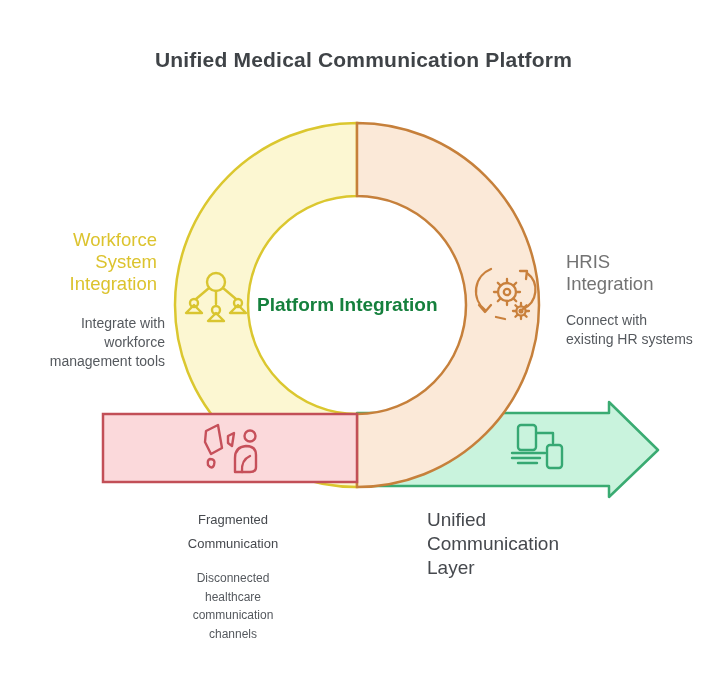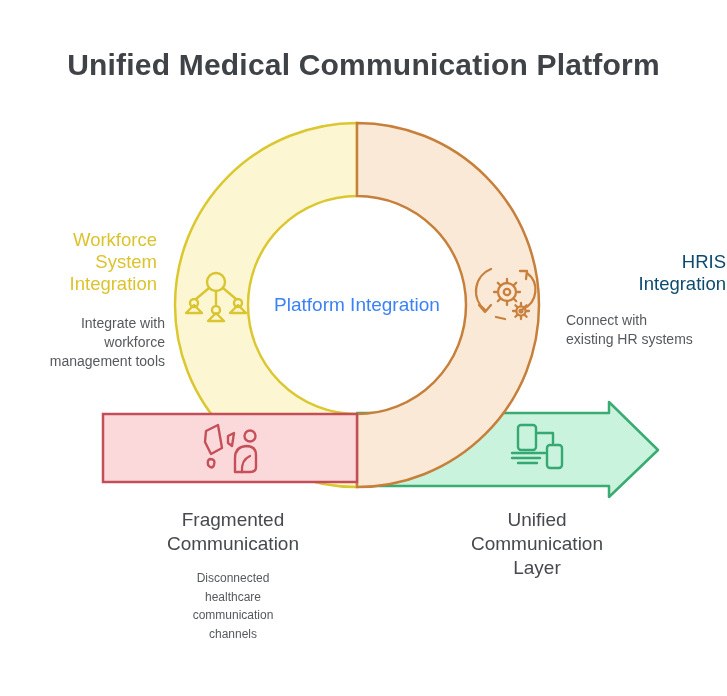--- a/index.html
+++ b/index.html
@@ -4,52 +4,52 @@
 <style>
   html,body { margin:0; padding:0; background:#ffffff; }
   .stage {
     position:relative; width:727px; height:696px; background:#ffffff;
     font-family:"Liberation Sans", sans-serif; overflow:hidden;
   }
   .stage svg { position:absolute; left:0; top:0; }
   .txt { position:absolute; white-space:pre-line; }
   .diagram-title {
     left:0; right:0; top:48px; text-align:center;
-    font-size:30px; font-weight:bold; color:#3F4347; letter-spacing:0.2px;
+    font-size:21px; font-weight:bold; color:#3F4347; letter-spacing:0.2px;
   }
   .center-label {
-    left:257px; top:294px; width:200px; text-align:center;
-    font-size:19px; color:#3b82f6;
+    left:257px; top:294px; width:200px; text-align:left;
+    font-size:19px; color:#15803d;font-weight:bold;
   }
   .wf-heading {
     right:570px; top:229px; width:170px; text-align:right;
     font-size:18.5px; line-height:22px; color:#DCC32E;
   }
   .wf-desc {
     right:562px; top:314px; width:180px; text-align:right;
     font-size:14px; line-height:19px; color:#55595E;
   }
   .hris-heading {
-    left:566px; top:251px; width:160px; text-align:right;
-    font-size:18.5px; line-height:22px; color:#0c4a6e;
+    left:566px; top:251px; width:160px; text-align:left;
+    font-size:18.5px; line-height:22px; color:#737373;
   }
   .hris-desc {
     left:566px; top:311px; width:170px; text-align:left;
     font-size:14px; line-height:19px; color:#55595E;
   }
   .frag-heading {
     left:123px; top:508px; width:220px; text-align:center;
-    font-size:19px; line-height:24px; color:#46494E;
+    font-size:13px; line-height:24px; color:#46494E;
   }
   .frag-desc {
     left:133px; top:569px; width:200px; text-align:center;
     font-size:12px; line-height:18.5px; color:#55595E;
   }
   .uni-heading {
-    left:427px; top:508px; width:220px; text-align:center;
+    left:427px; top:508px; width:220px; 
     font-size:19px; line-height:24px; color:#46494E;
   }
   .uni-desc {
     left:437px; top:592px; width:200px; text-align:center;
     font-size:13.5px; line-height:18.5px; color:#55595E;
   }
 </style>
 </head>
 <body>
 

